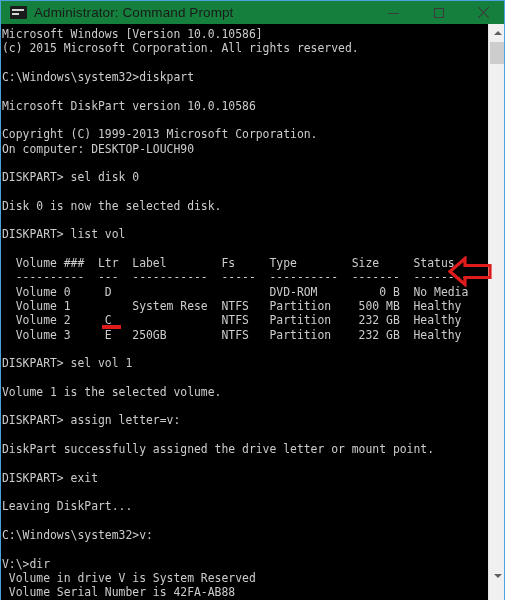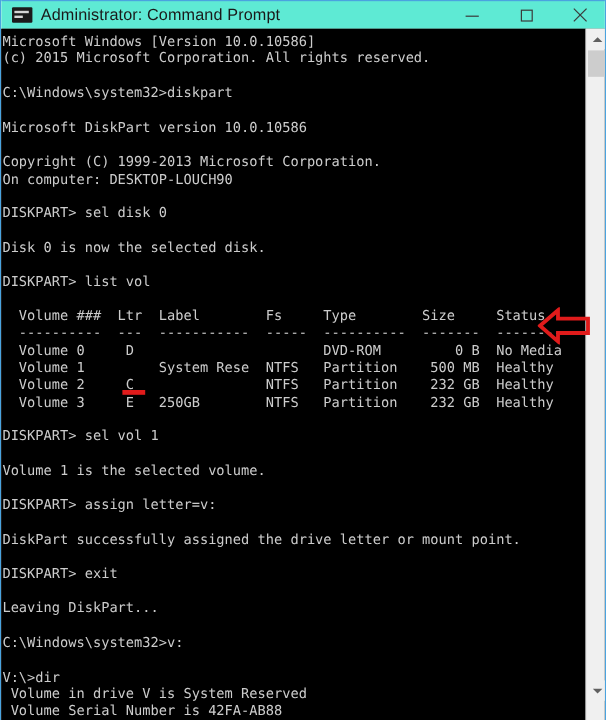--- a/index.html
+++ b/index.html
@@ -21,21 +21,21 @@
     border-top: none;
     border-bottom: none;
     overflow: hidden;
   }
   
   .titlebar {
     position: absolute;
     left: 0; top: 0;
     width: 505px;
     height: 24px;
-    background: #5eead4;
+    background: #15803d;
     border-top: 1px solid #4aa3df;
     box-sizing: border-box;
     display: flex;
     align-items: center;
   }
   .title-icon {
     width: 17px;
     height: 13px;
     margin-left: 9px;
     margin-right: 7px;

